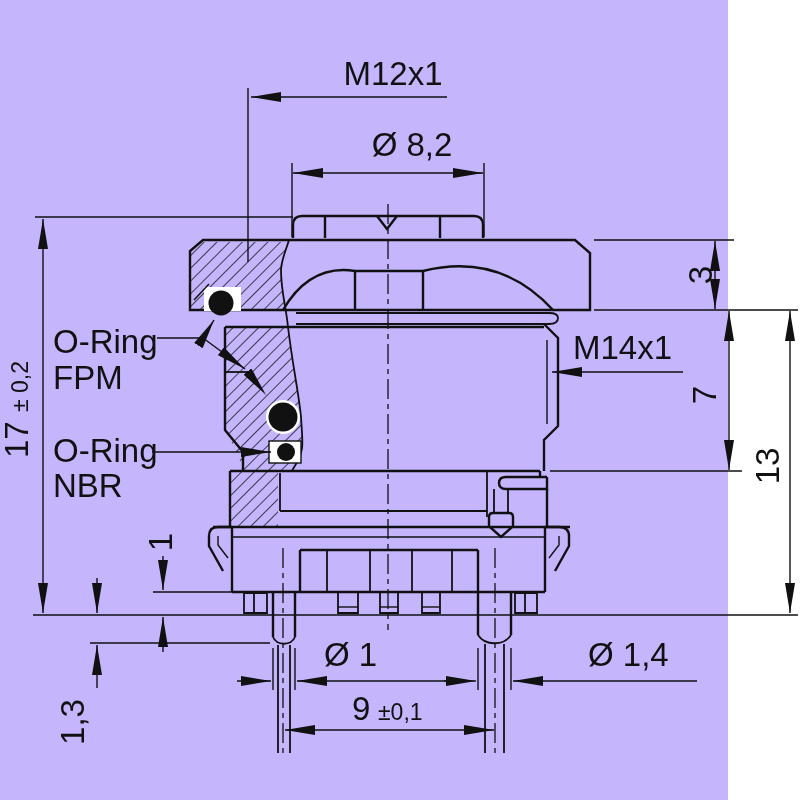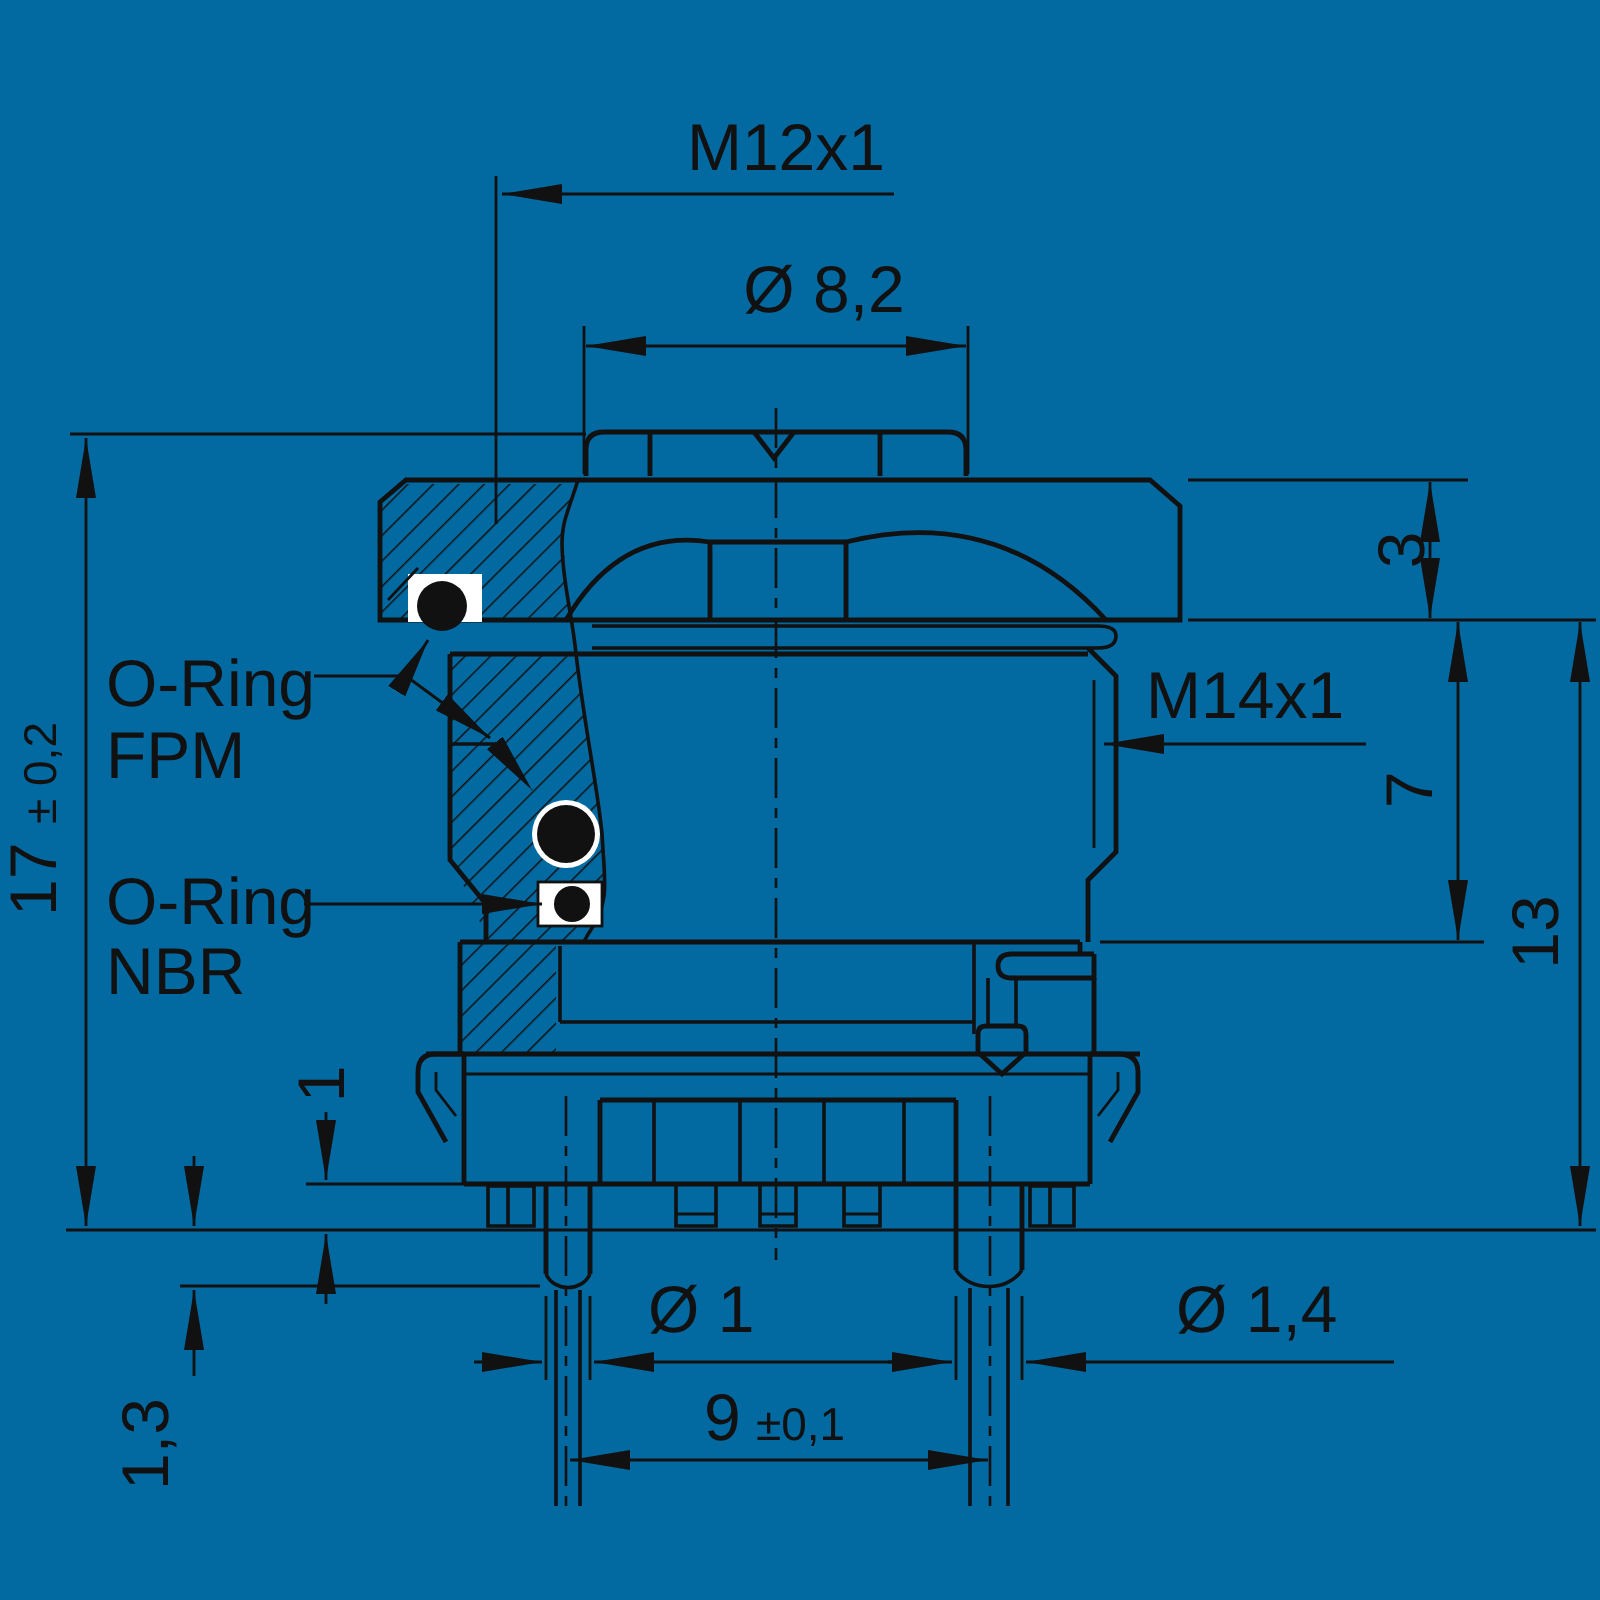--- a/index.html
+++ b/index.html
@@ -1,16 +1,16 @@
 <!DOCTYPE html>
 <html><head>
 <meta charset="utf-8">
 <style>
   html,body{margin:0;padding:0;background:#fff;}
-  .stage{width:800px;height:800px;background:#0369a1;position:relative;font-family:"Liberation Sans",sans-serif;}
+  .stage{width:728px;height:800px;background:#c4b5fd;position:relative;font-family:"Liberation Sans",sans-serif;}
   svg{display:block;}
   .ol{stroke:#111;stroke-width:2.4;fill:none;stroke-linejoin:miter;stroke-linecap:butt;}
   .med{stroke:#111;stroke-width:1.8;fill:none;}
   .thin{stroke:#111;stroke-width:1.4;fill:none;}
   .cl{stroke:#111;stroke-width:1.3;fill:none;stroke-dasharray:20 5 5 5;}
   .dash{stroke-dasharray:7 5;}
   .t{font-family:"Liberation Sans",sans-serif;font-size:33px;fill:#111;}
   .ts{font-family:"Liberation Sans",sans-serif;font-size:23px;fill:#111;}
   .blk{fill:#111;stroke:none;}
   .wht{fill:#fff;stroke:none;}

